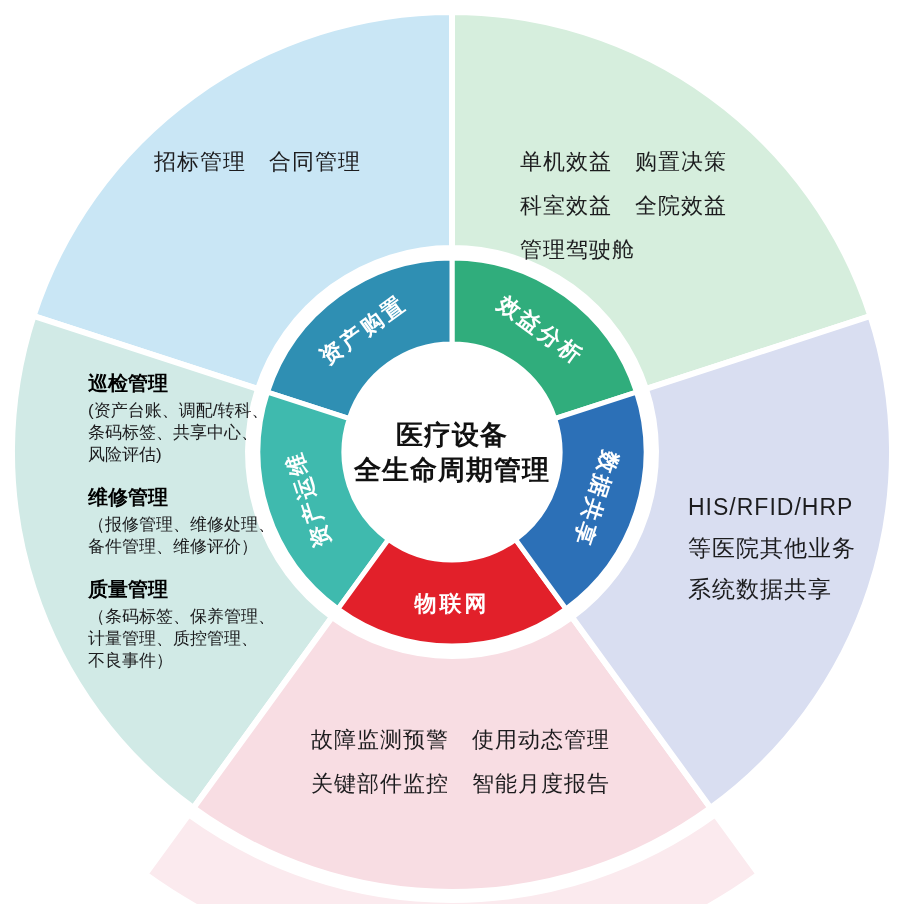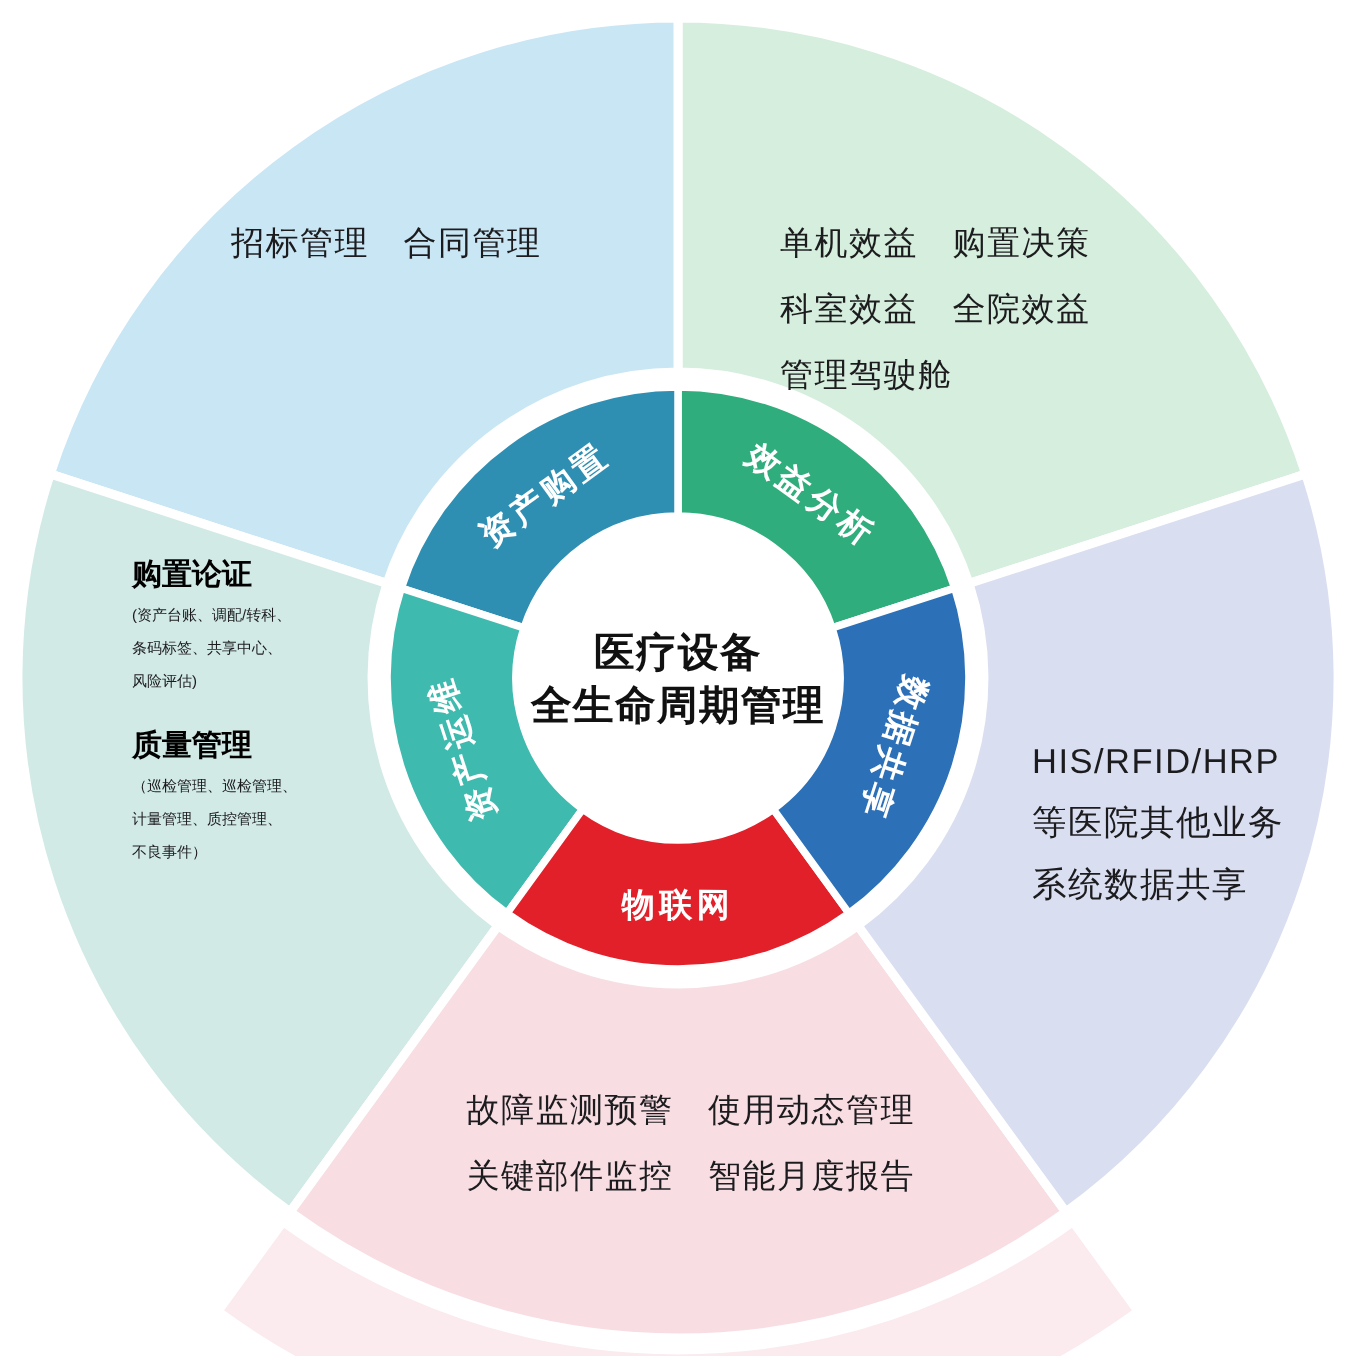--- a/index.html
+++ b/index.html
@@ -72,21 +72,21 @@
     white-space: nowrap;
   }
   .op-title {
     font-size: 20px;
     font-weight: bold;
     color: #000000;
     line-height: 26px;
     margin-bottom: 4px;
   }
   .op-line {
-    font-size: 10px;
+    font-size: 17px;
     line-height: 22px;
     color: #1c1c1e;
   }
   .op-group + .op-group {
     margin-top: 18px;
   }
 </style>
 </head>
 <body>
 
@@ -136,26 +136,31 @@
     <div>系统数据共享</div>
   </div>
 
   <div class="block block-iot">
     <div>故障监测预警　使用动态管理</div>
     <div>关键部件监控　智能月度报告</div>
   </div>
 
   <div class="block block-operations">
     <div class="op-group">
-      <div class="op-title">购置论证</div>
+      <div class="op-title">巡检管理</div>
       <div class="op-line">(资产台账、调配/转科、</div>
       <div class="op-line">条码标签、共享中心、</div>
       <div class="op-line">风险评估)</div>
     </div>
     <div class="op-group">
+      <div class="op-title">维修管理</div>
+      <div class="op-line">（报修管理、维修处理、</div>
+      <div class="op-line">备件管理、维修评价）</div>
+    </div>
+    <div class="op-group">
       <div class="op-title">质量管理</div>
-      <div class="op-line">（巡检管理、巡检管理、</div>
+      <div class="op-line">（条码标签、保养管理、</div>
       <div class="op-line">计量管理、质控管理、</div>
       <div class="op-line">不良事件）</div>
     </div>
   </div>
 
 </div>
 
 </body></html>

